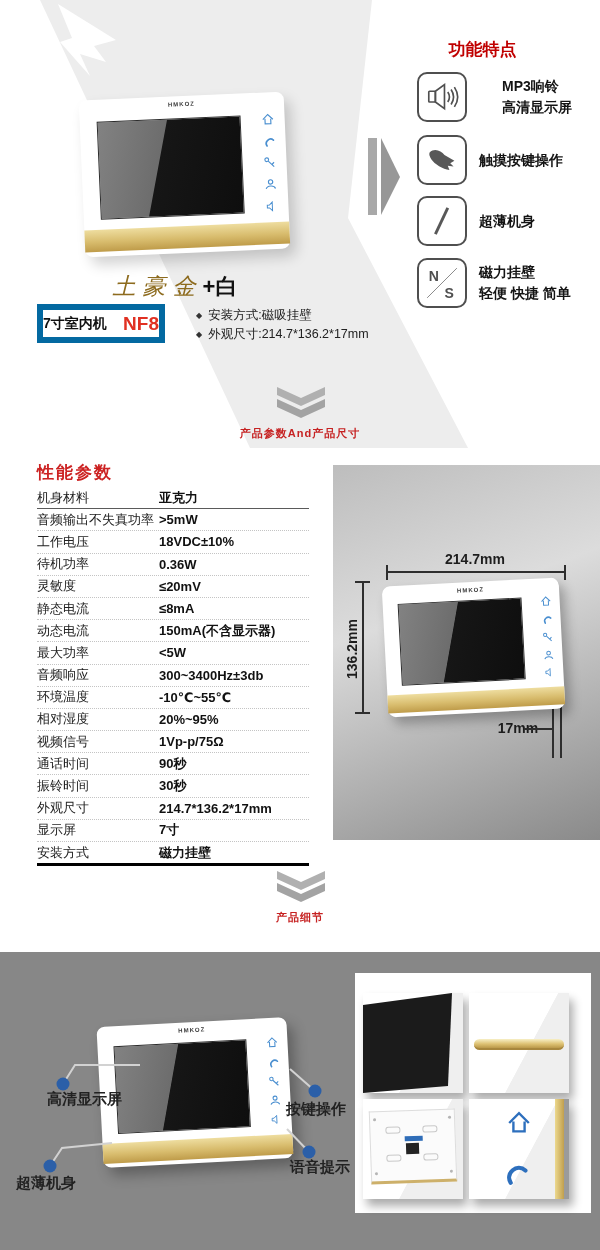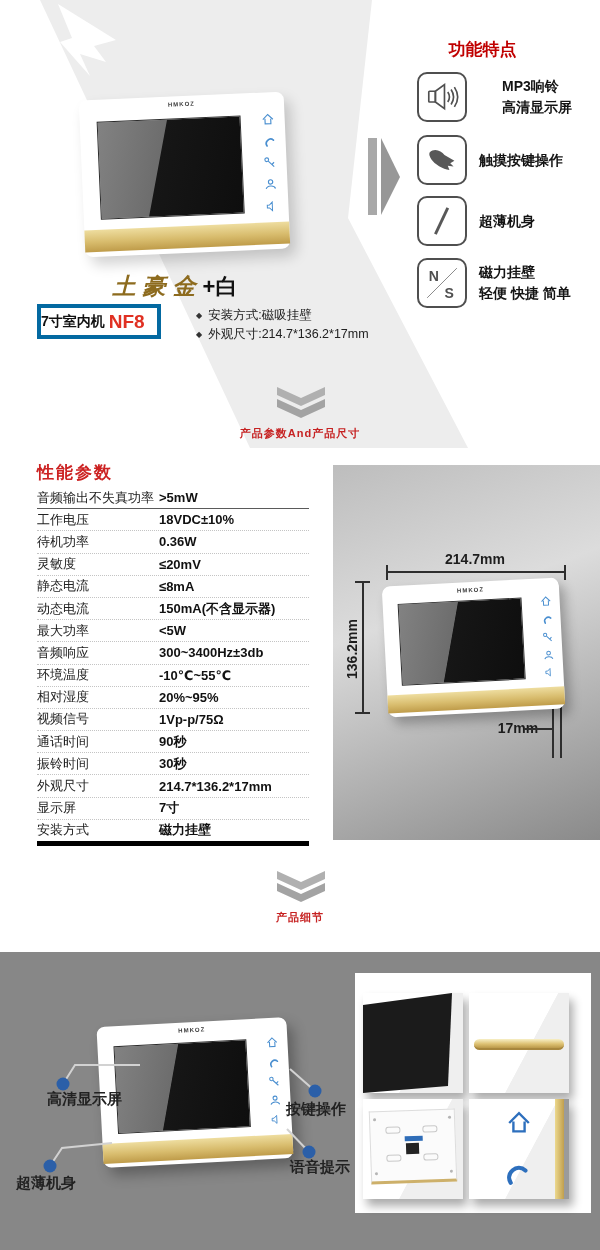--- a/index.html
+++ b/index.html
@@ -20,24 +20,24 @@
               border:1px solid #2c2c2c;}
   .dev-keys{position:absolute;right:3%;top:13%;height:64%;width:10%;
             display:flex;flex-direction:column;justify-content:space-between;align-items:center;}
   .dev-keys svg{width:70%;height:auto;display:block;}
   .dev-gold{position:absolute;left:0;right:0;top:83%;height:14%;
             background:linear-gradient(180deg,#eedd9f 0%,#d8bc6d 55%,#bf9c4a 100%);}
 
   
   .hero-title{top:271px;left:60px;width:230px;text-align:center;z-index:4;}
   .hero-title .gold{font-family:"DejaVu Serif","Liberation Serif",serif;font-style:italic;
-                    font-weight:bold;font-size:23px;color:#8d6b1e;letter-spacing:7px;}
+                    font-weight:normal;font-size:23px;color:#8d6b1e;letter-spacing:7px;}
   .hero-title .white{font-size:22px;font-weight:bold;color:#111;}
-  .model-box{top:304px;left:37px;width:116px;height:27px;border:4px solid #0369a1;background:#fff;
-             display:flex;align-items:center;justify-content:flex-start;gap:4px;z-index:4;}
+  .model-box{top:304px;left:37px;width:116px;height:27px;border:6px solid #0369a1;background:#fff;
+             display:flex;align-items:center;justify-content:space-between;gap:4px;z-index:4;}
   .model-prefix{font-size:14px;font-weight:bold;color:#111;}
   .model-code{font-size:19px;font-weight:bold;color:#e03022;}
   .hero-bullets{top:306px;left:196px;z-index:4;font-size:12.5px;color:#222;line-height:19px;}
   .hero-bullets .b{display:flex;align-items:center;gap:6px;}
   .diamond{font-size:8px;color:#333;}
 
   
   .feat-title{top:38px;left:425px;width:115px;text-align:center;
               font-size:17px;font-weight:bold;color:#c00000;z-index:4;}
   .feat-row{position:absolute;left:417px;display:flex;z-index:4;}
@@ -52,21 +52,21 @@
   
   .divider-text{width:240px;text-align:center;font-size:11px;font-weight:bold;
                 color:#c62222;letter-spacing:1px;z-index:4;}
 
   
   .spec-title{top:461px;left:37px;font-size:17px;font-weight:bold;color:#cc2222;
               letter-spacing:2px;z-index:4;}
   .spec-table{top:487px;left:37px;width:272px;z-index:4;}
   .spec-row{display:flex;height:21.2px;align-items:center;border-bottom:1px dotted #c4c4c4;}
   .spec-row:first-child{border-bottom:1px solid #5a5a5a;}
-  .spec-row:last-child{border-bottom:5px solid #000000;}
+  .spec-row:last-child{border-bottom:3px solid #000000;}
   .spec-label{width:122px;font-size:13px;color:#222;flex:none;}
   .spec-value{font-size:13px;color:#111;font-weight:600;}
 
   
   .dim-box{top:465px;left:333px;width:267px;height:375px;z-index:2;
            background:linear-gradient(160deg,#bdbdbd 0%,#dcdcdc 38%,#8a8a8a 100%);}
   .dim-line{position:absolute;background:#2e2e2e;}
   .dim-label{position:absolute;font-size:14px;font-weight:bold;color:#1d1d1d;text-align:center;}
 
   
@@ -200,20 +200,24 @@
 
 <svg class="abs" style="top:386px;left:275px;" width="52" height="34">
   <path d="M2 1 L26 12 L50 1 L50 9 L26 20 L2 9 Z" fill="#b0b0b0"></path>
   <path d="M2 13 L26 24 L50 13 L50 21 L26 32 L2 21 Z" fill="#a3a3a3"></path>
 </svg>
 <div class="abs divider-text" style="top:426px;left:180px;">产品参数And产品尺寸</div>
 
 <div class="abs spec-title">性能参数</div>
 <div class="abs spec-table">
   <div class="spec-row">
+      <span class="spec-label">机身材料</span>
+      <span class="spec-value">亚克力</span>
+    </div>
+  <div class="spec-row">
       <span class="spec-label">音频输出不失真功率</span>
       <span class="spec-value">&gt;5mW</span>
     </div>
   <div class="spec-row">
       <span class="spec-label">工作电压</span>
       <span class="spec-value">18VDC±10%</span>
     </div>
   <div class="spec-row">
       <span class="spec-label">待机功率</span>
       <span class="spec-value">0.36W</span>

